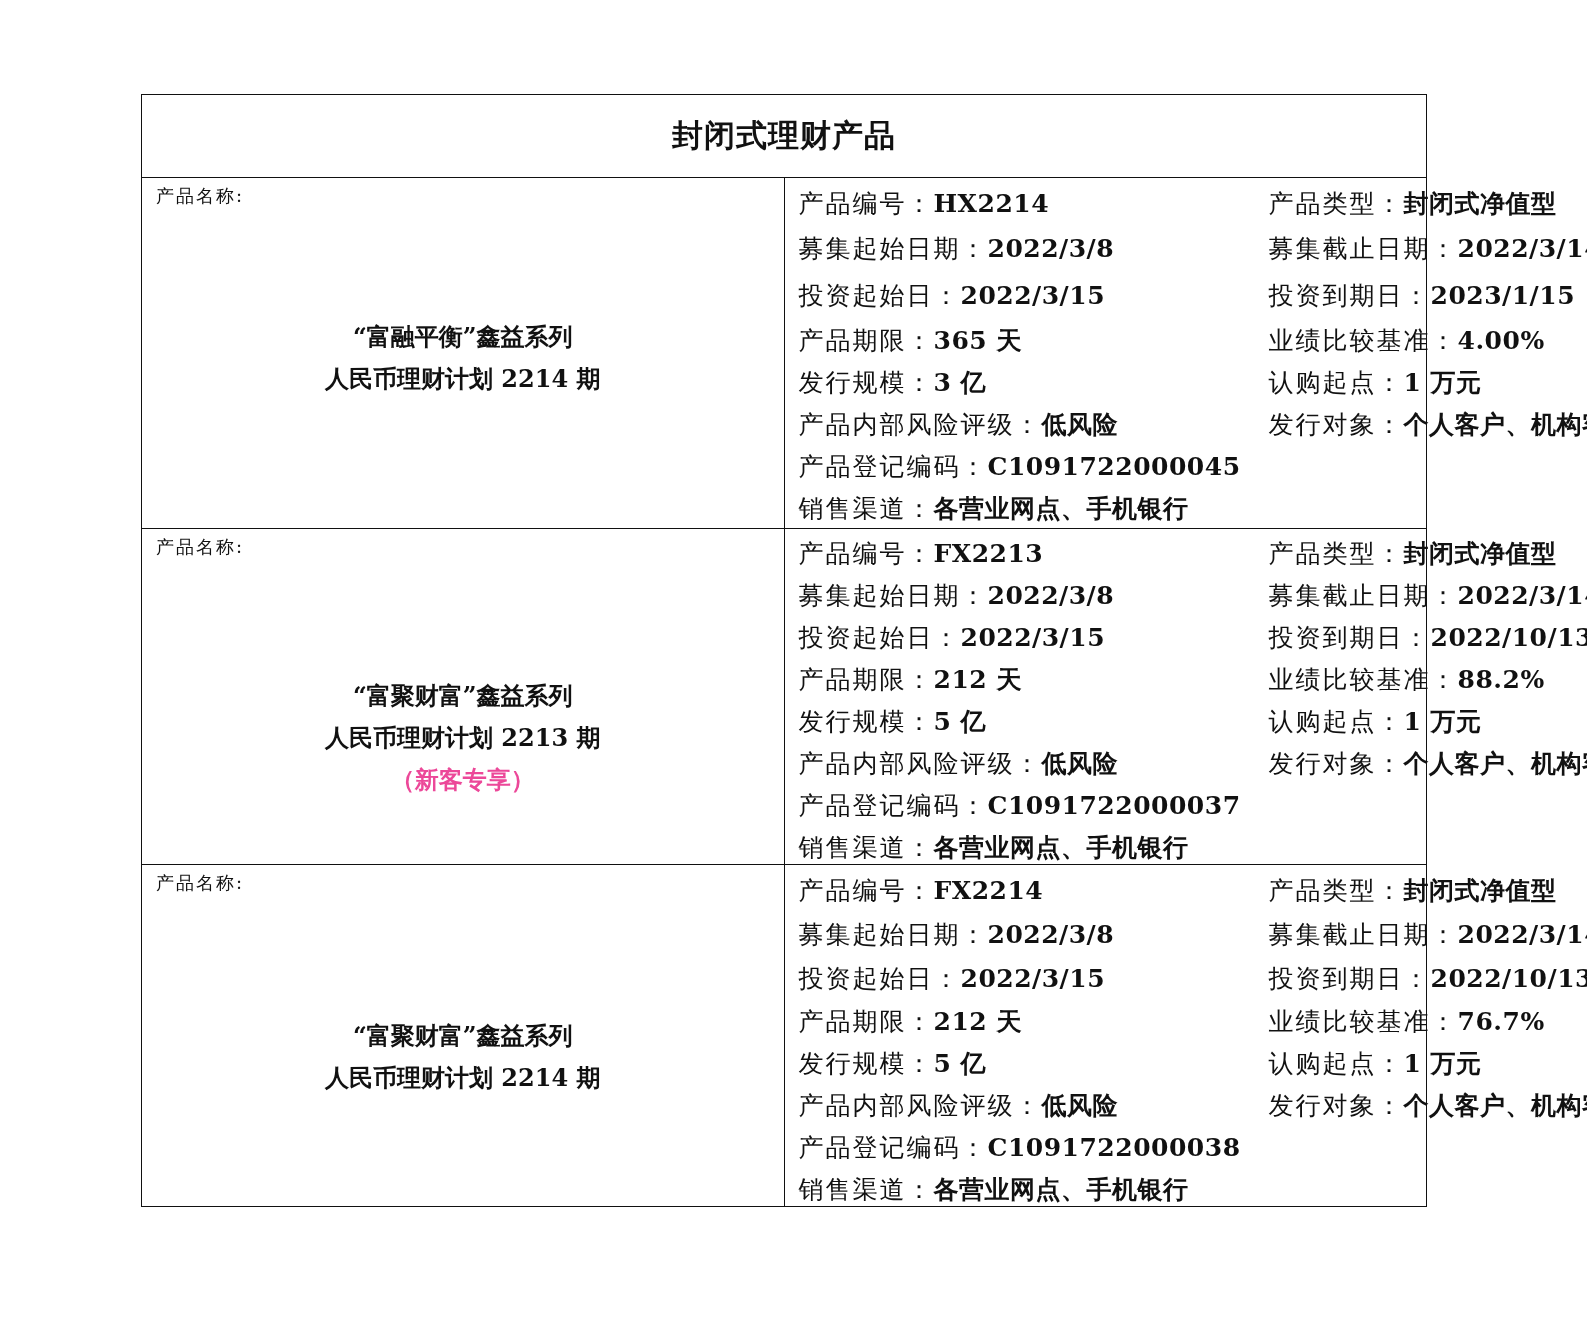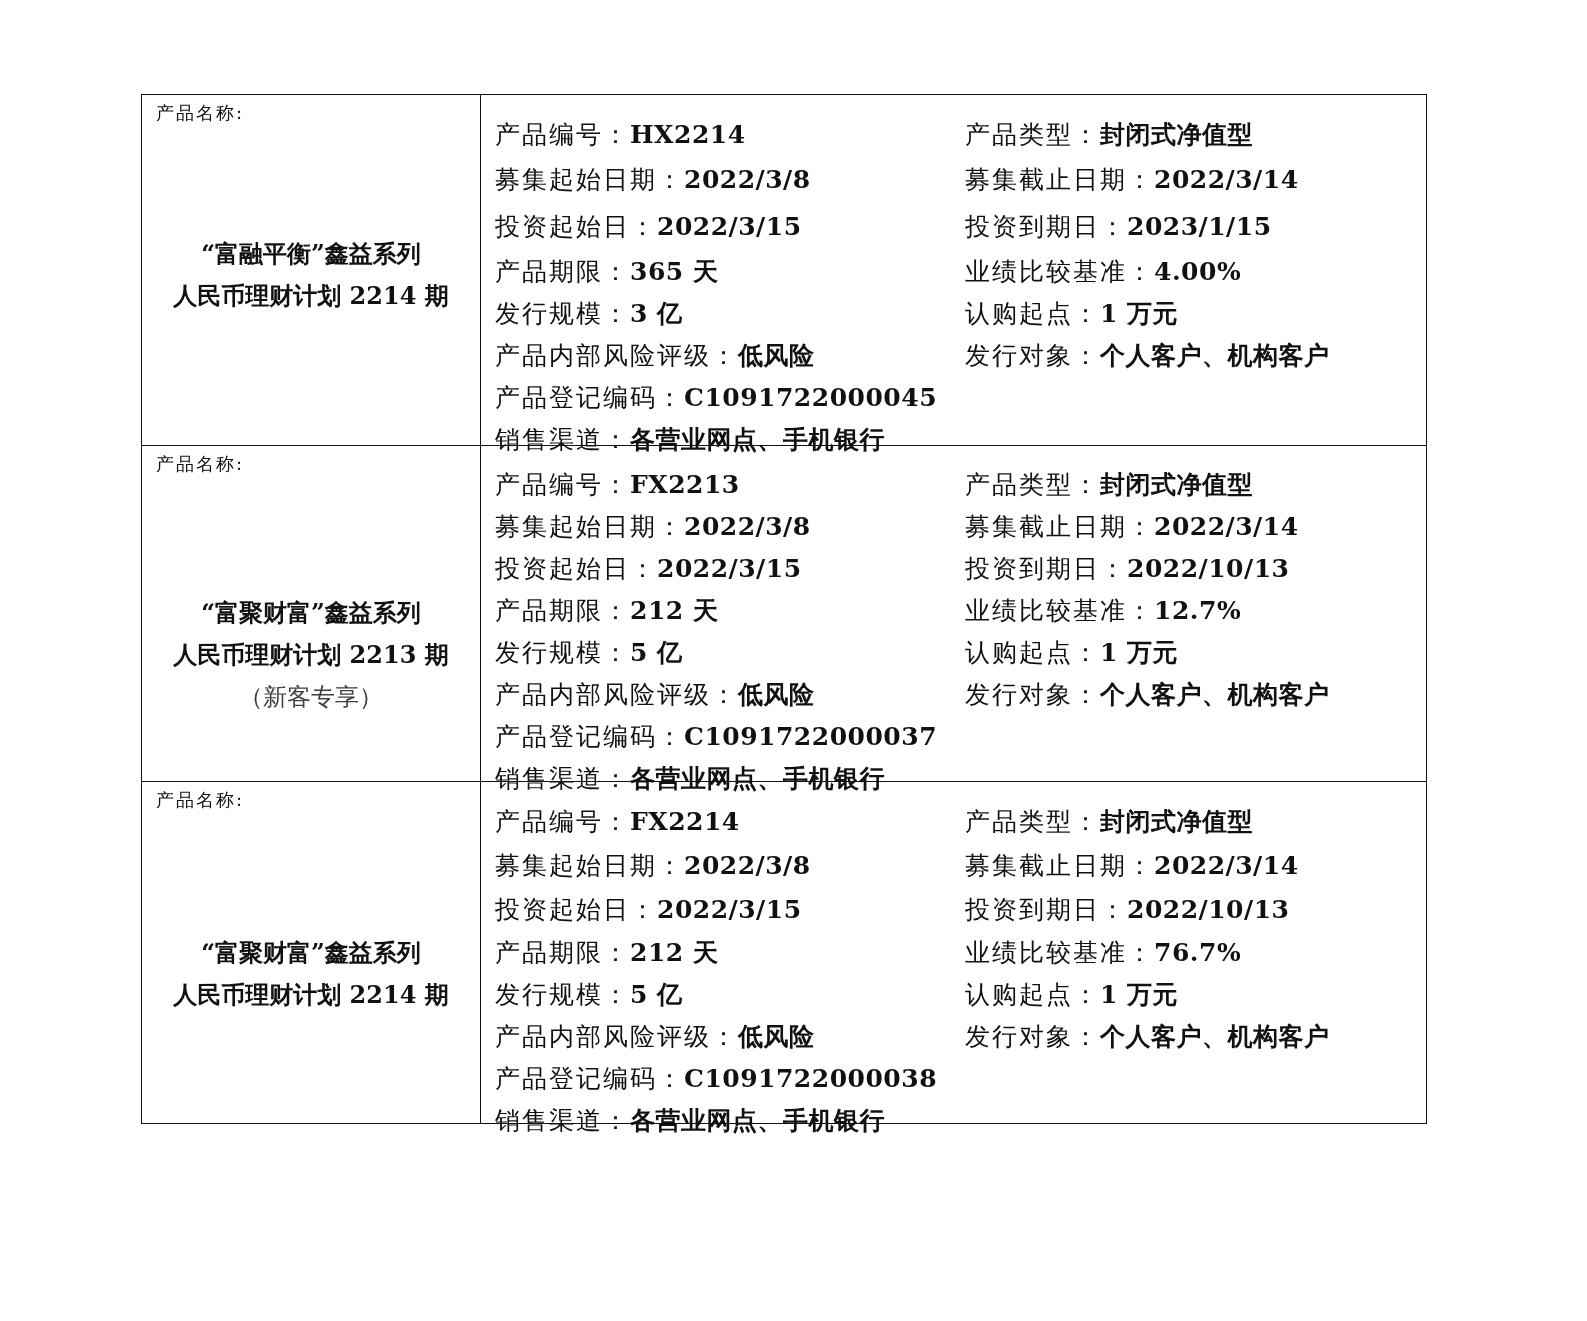--- a/index.html
+++ b/index.html
@@ -7,37 +7,42 @@
   .doc-table {
     position: absolute; left: 141px; top: 94px; width: 1286px;
     border-collapse: collapse; table-layout: fixed;
   }
   .doc-table td { border: 1.5px solid #111; vertical-align: top; padding: 0; }
   .title-cell { height: 82px; text-align: center; vertical-align: middle !important; }
   .title-text { font-size: 31px; font-weight: bold; letter-spacing: 1px; }
   .name-cell { width: 338px; position: relative; }
   .name-label { position: absolute; left: 14px; top: 6px; font-size: 18px; letter-spacing: 2px; }
   .name-body { position: absolute; left: 0; right: 0; text-align: center; font-size: 24px; font-weight: bold; line-height: 42px; }
-  .name-tag { color: #404040; font-weight: normal; }
+  .name-tag { color: #ec4899; font-weight: bold; }
   .detail-cell { position: relative; }
-  .col { position: absolute; top: 18px; }
+  .col { position: absolute; top: 4px; }
   .col-left { left: 14px; }
   .col-right { left: 484px; }
   .field { font-size: 25px; white-space: nowrap; height: 42px; line-height: 42px; }
   .field .lbl { letter-spacing: 2px; font-weight: normal; }
   .field .val { font-weight: bold; letter-spacing: 0.5px; }
   .r1 { height: 351px; }
   .r2 { height: 336px; }
   .r3 { height: 342px; }
 </style>
 </head>
 <body>
 
 <table class="doc-table">
   <tbody>
+      <tr>
+    <td colspan="2" class="title-cell">
+      <span class="title-text">封闭式理财产品</span>
+    </td>
+  </tr>
 
   <tr class="r1">
     <td class="name-cell">
       <div class="name-label">产品名称:</div>
       <div class="name-body" style="top:138px;">
         <div>“富融平衡”鑫益系列</div>
         <div>人民币理财计划 2214 期</div>
       </div>
     </td>
     <td class="detail-cell">
@@ -79,21 +84,21 @@
         <div class="field"><span class="lbl">产品期限：</span><span class="val">212 天</span></div>
         <div class="field"><span class="lbl">发行规模：</span><span class="val">5 亿</span></div>
         <div class="field"><span class="lbl">产品内部风险评级：</span><span class="val">低风险</span></div>
         <div class="field"><span class="lbl">产品登记编码：</span><span class="val">C1091722000037</span></div>
         <div class="field"><span class="lbl">销售渠道：</span><span class="val">各营业网点、手机银行</span></div>
       </div>
       <div class="col col-right">
         <div class="field"><span class="lbl">产品类型：</span><span class="val">封闭式净值型</span></div>
         <div class="field"><span class="lbl">募集截止日期：</span><span class="val">2022/3/14</span></div>
         <div class="field"><span class="lbl">投资到期日：</span><span class="val">2022/10/13</span></div>
-        <div class="field"><span class="lbl">业绩比较基准：</span><span class="val">12.7%</span></div>
+        <div class="field"><span class="lbl">业绩比较基准：</span><span class="val">88.2%</span></div>
         <div class="field"><span class="lbl">认购起点：</span><span class="val">1 万元</span></div>
         <div class="field"><span class="lbl">发行对象：</span><span class="val">个人客户、机构客户</span></div>
       </div>
     </td>
   </tr>
 
   <tr class="r3">
     <td class="name-cell">
       <div class="name-label">产品名称:</div>
       <div class="name-body" style="top:150px;">

